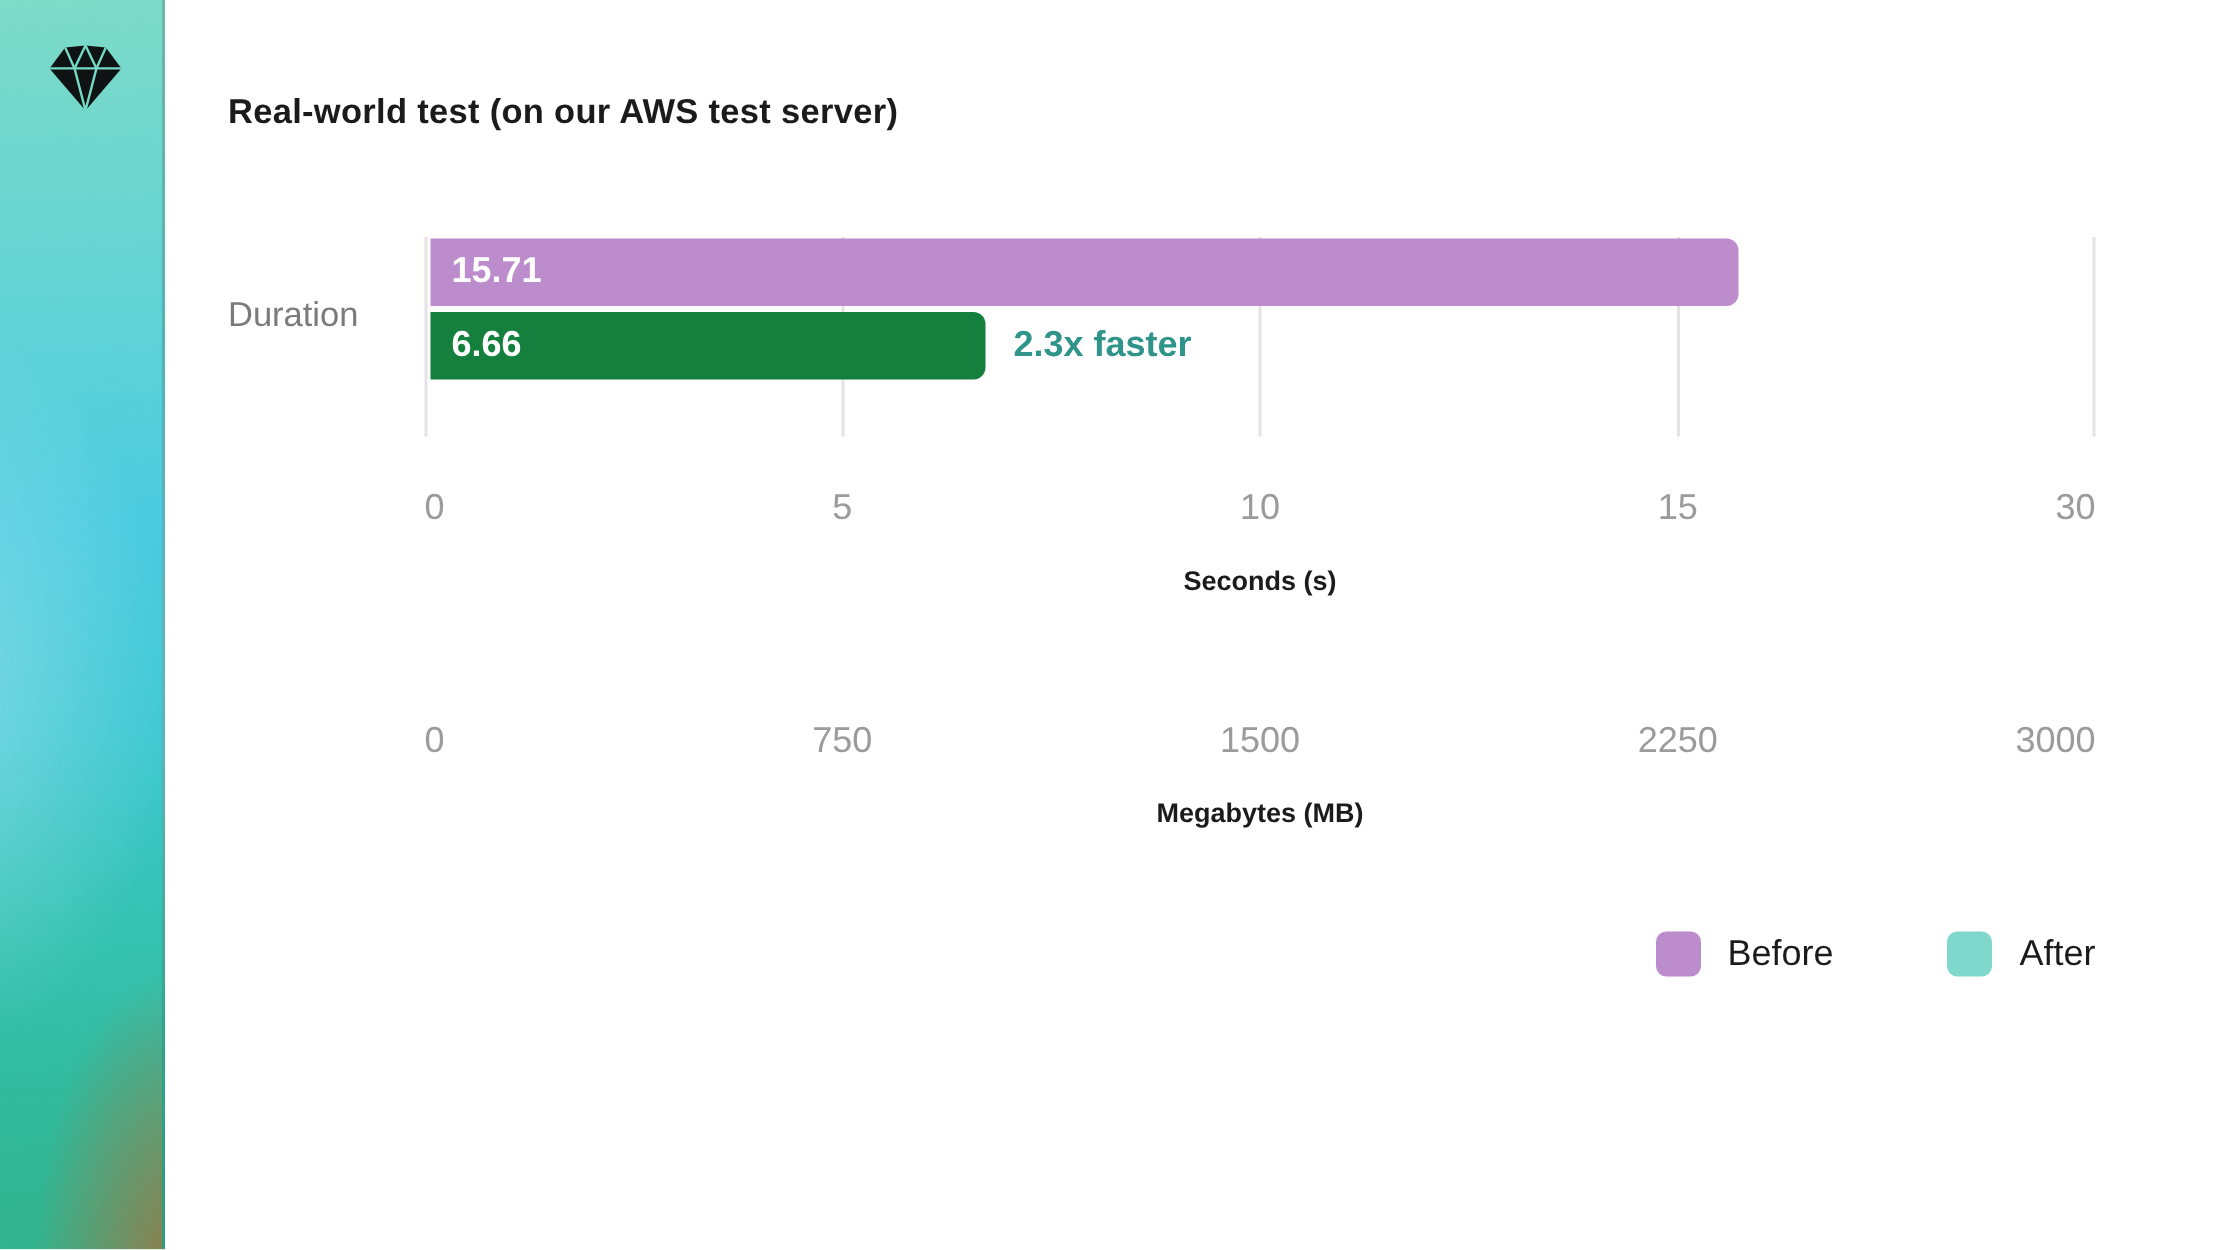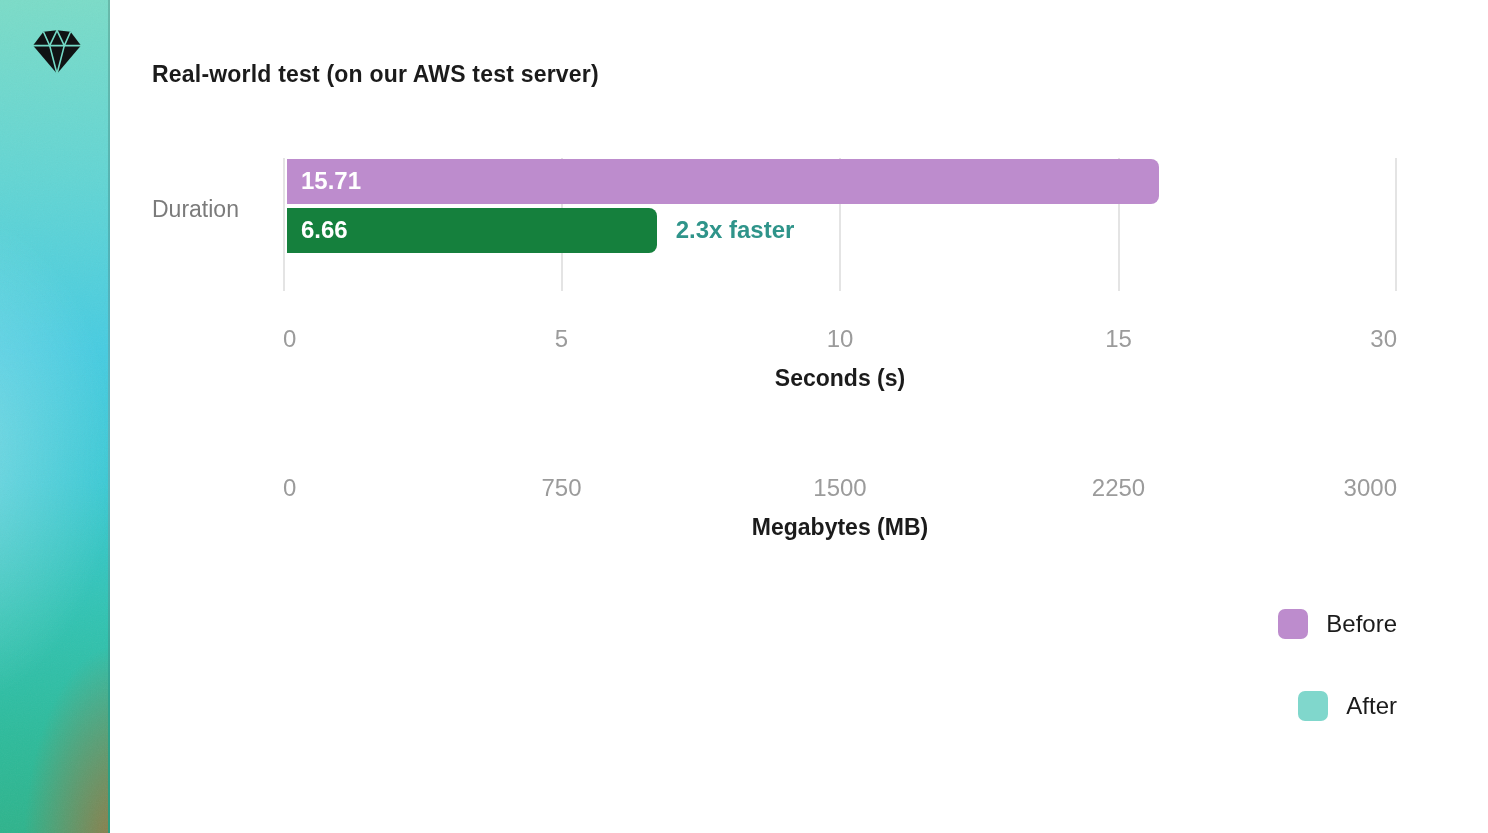--- a/index.html
+++ b/index.html
@@ -124,37 +124,36 @@
   .tick { position: absolute; top: 0; transform: translateX(-50%); white-space: nowrap; }
   .tick.first { left: 0; transform: none; }
   .tick.t1 { left: 25%; }
   .tick.t2 { left: 50%; }
   .tick.t3 { left: 75%; }
   .tick.last { left: auto; right: 0; transform: none; }
 
   .axis-title {
     margin-left: 131px;
     width: 1114px;
-    margin-top: 14px;
+    margin-top: 26px;
     text-align: center;
-    font-size: 23px;
+    font-size: 18px;
     font-weight: 600;
     color: #1b1b1b;
   }
 
   
   .legend {
     margin-top: 68px;
     margin-left: 131px;
     width: 1114px;
     display: flex;
     justify-content: flex-end;
-    align-items: flex-end;
-    gap: 52px;
-    flex-direction: column;
+    align-items: flex-start;
+    gap: 76px;
   }
   .legend-item { display: flex; align-items: center; gap: 18px; }
   .swatch { width: 30px; height: 30px; border-radius: 7px; }
   .swatch.before { background: #bd8ccd; }
   .swatch.after  { background: #80d7cc; }
   .legend-label { font-size: 24px; color: #1b1b1b; }
 </style>
 </head>
 <body>
 

